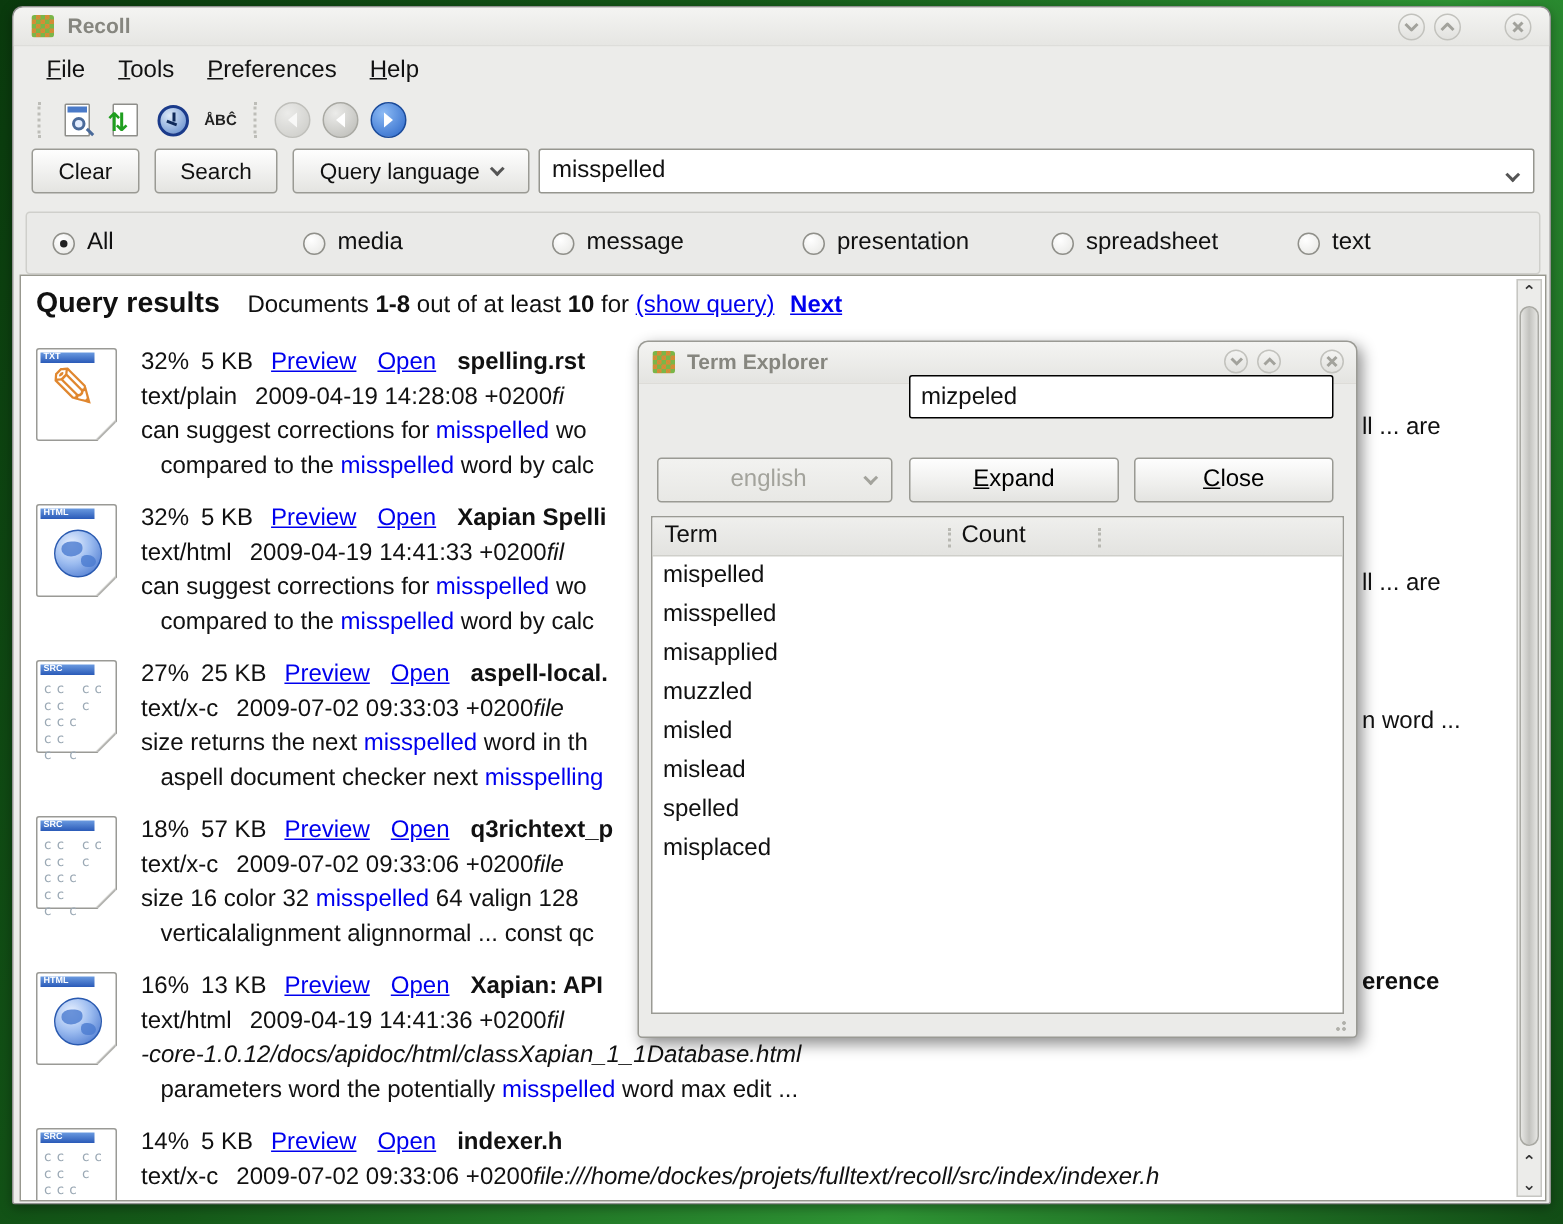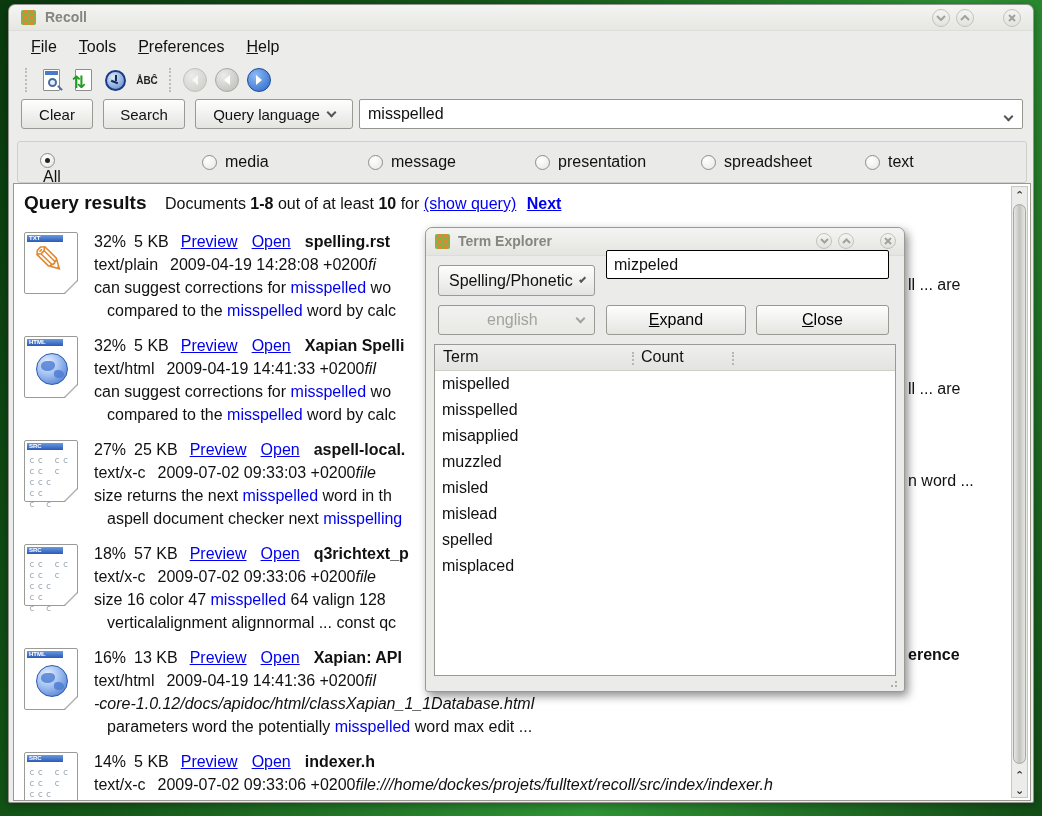--- a/index.html
+++ b/index.html
@@ -284,21 +284,21 @@
       <span>Query language</span>
       <span class="chev"></span>
     </button>
     <div class="combo">
       <input type="text" value="misspelled" style="">
       <span class="chev"></span>
     </div>
   </div>
 
   <div class="filters">
-    <span class="radio-opt" style="left:17px;flex-direction:column;">
+    <span class="radio-opt" style="left:17px;">
       <span class="radio checked"></span>
       <span class="radio-label">All</span>
     </span>
     <span class="radio-opt" style="left:184px;">
       <span class="radio"></span>
       <span class="radio-label">media</span>
     </span>
     <span class="radio-opt" style="left:350px;">
       <span class="radio"></span>
       <span class="radio-label">message</span>
@@ -386,21 +386,21 @@
         <span class="ricon">
           <span class="strip">SRC</span>
             <span class="srcbody">cc cc<br>cc c<br>ccc cc<br>c c</span>
             <span class="fold"></span>
         </span>
         <div class="lines">
           <div class="rline">
             <span class="pct">18%</span><span class="sz">57 KB</span><a class="link">Preview</a><a class="link">Open</a><span class="rtitle">q3richtext_p</span>
           </div>
           <div class="rline"><span class="mime">text/x-c</span><span class="rdate">2009-07-02 09:33:06 +0200</span><span class="rurl">file</span></div>
-          <div class="rline"><span>size 16 color 47 </span><span class="hl">misspelled</span><span> 64 valign 128</span></div>
+          <div class="rline"><span>size 16 color 32 </span><span class="hl">misspelled</span><span> 64 valign 128</span></div>
           <div class="rline indent"><span>verticalalignment alignnormal ... const qc</span><span class="hl"></span><span></span></div>
         </div>
       </div>
 
       <div class="item">
         <span class="ricon">
           <span class="strip">HTML</span>
             <span class="globe"></span>
             <span class="fold"></span>
         </span>
@@ -457,24 +457,20 @@
       </span>
       <span class="winbtn">
         <svg width="8" height="8">
             <line x1="1" y1="1" x2="7" y2="7"></line>
             <line x1="7" y1="1" x2="1" y2="7"></line>
           </svg>
       </span>
     </div>
   </div>
 
-  <div class="dlg-select" style="left:12px; top:37px; width:157px;">
-    <span>Spelling/Phonetic</span>
-    <span class="chev" style="margin-top:-3px;"></span>
-  </div>
   <div class="dlg-input">
     <input type="text" value="mizpeled" style="">
   </div>
 
   <div class="dlg-select disabled" style="left:12px; top:77px; width:157px; height:30px;">
     <span>english</span>
     <span class="chev" style="margin-top:-3px; border-color:#a3a39c;"></span>
   </div>
   <button class="dlg-btn" style="left:180px; width:140px;">
     <span class="btn-label">Expand</span>

